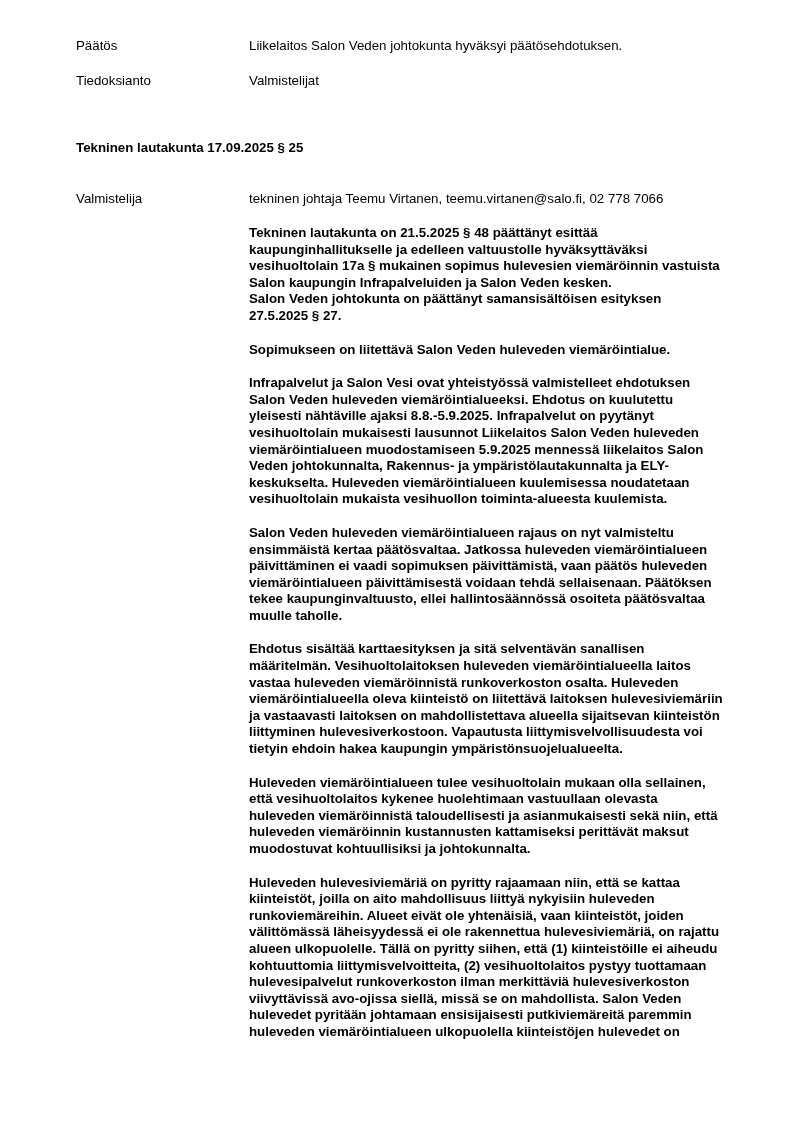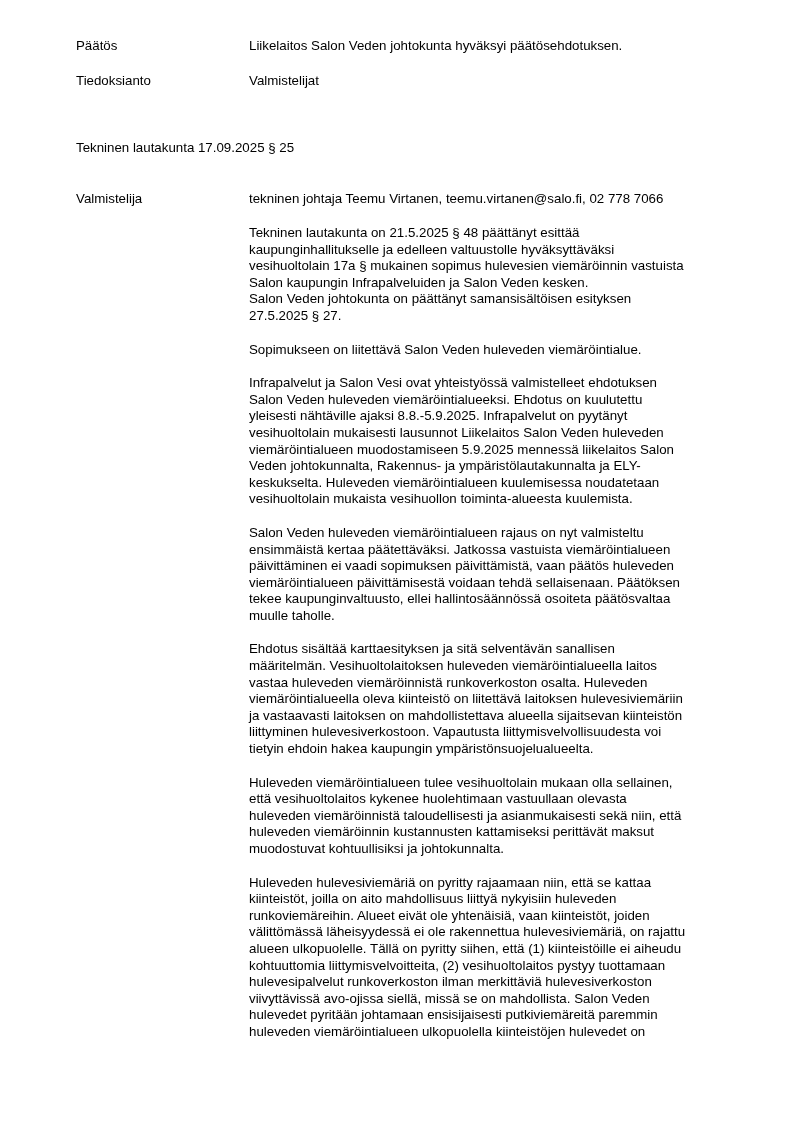--- a/index.html
+++ b/index.html
@@ -3,22 +3,22 @@
 <meta charset="utf-8">
 <style>
   html, body { margin: 0; padding: 0; background: #ffffff; }
   body {
     width: 794px; height: 1122px; position: relative; overflow: hidden;
     font-family: "Liberation Sans", sans-serif; font-size: 13.3px; color: #000;
   }
   .row { position: absolute; left: 76px; right: 20px; }
   .label { position: absolute; left: 0; top: 0; white-space: nowrap; }
   .value { position: absolute; left: 173px; top: 0; white-space: nowrap; }
-  .heading { position: absolute; left: 76px; white-space: nowrap; }
-  .body { position: absolute; left: 249px; width: 520px; }
+  .heading { position: absolute; left: 76px; white-space: nowrap; font-weight: bold; }
+  .body { position: absolute; left: 249px; width: 520px; font-weight: bold; }
   .para { margin: 0 0 17px 0; line-height: 16.6px; }
   .line { display: block; white-space: nowrap; }
 </style>
 </head>
 <body>
 
 <div class="row" style="top:38px;">
   <span class="label">Päätös</span>
   <span class="value">Liikelaitos Salon Veden johtokunta hyväksyi päätösehdotuksen.</span>
 </div>
@@ -52,21 +52,21 @@
       <span class="line">Salon Veden huleveden viemäröintialueeksi. Ehdotus on kuulutettu</span>
       <span class="line">yleisesti nähtäville ajaksi 8.8.-5.9.2025. Infrapalvelut on pyytänyt</span>
       <span class="line">vesihuoltolain mukaisesti lausunnot Liikelaitos Salon Veden huleveden</span>
       <span class="line">viemäröintialueen muodostamiseen 5.9.2025 mennessä liikelaitos Salon</span>
       <span class="line">Veden johtokunnalta, Rakennus- ja ympäristölautakunnalta ja ELY-</span>
       <span class="line">keskukselta. Huleveden viemäröintialueen kuulemisessa noudatetaan</span>
       <span class="line">vesihuoltolain mukaista vesihuollon toiminta-alueesta kuulemista.</span>
     </p>
     <p class="para">
       <span class="line">Salon Veden huleveden viemäröintialueen rajaus on nyt valmisteltu</span>
-      <span class="line">ensimmäistä kertaa päätettäväksi. Jatkossa vastuista viemäröintialueen</span>
+      <span class="line">ensimmäistä kertaa päätösvaltaa. Jatkossa huleveden viemäröintialueen</span>
       <span class="line">päivittäminen ei vaadi sopimuksen päivittämistä, vaan päätös huleveden</span>
       <span class="line">viemäröintialueen päivittämisestä voidaan tehdä sellaisenaan. Päätöksen</span>
       <span class="line">tekee kaupunginvaltuusto, ellei hallintosäännössä osoiteta päätösvaltaa</span>
       <span class="line">muulle taholle.</span>
     </p>
     <p class="para">
       <span class="line">Ehdotus sisältää karttaesityksen ja sitä selventävän sanallisen</span>
       <span class="line">määritelmän. Vesihuoltolaitoksen huleveden viemäröintialueella laitos</span>
       <span class="line">vastaa huleveden viemäröinnistä runkoverkoston osalta. Huleveden</span>
       <span class="line">viemäröintialueella oleva kiinteistö on liitettävä laitoksen hulevesiviemäriin</span>

